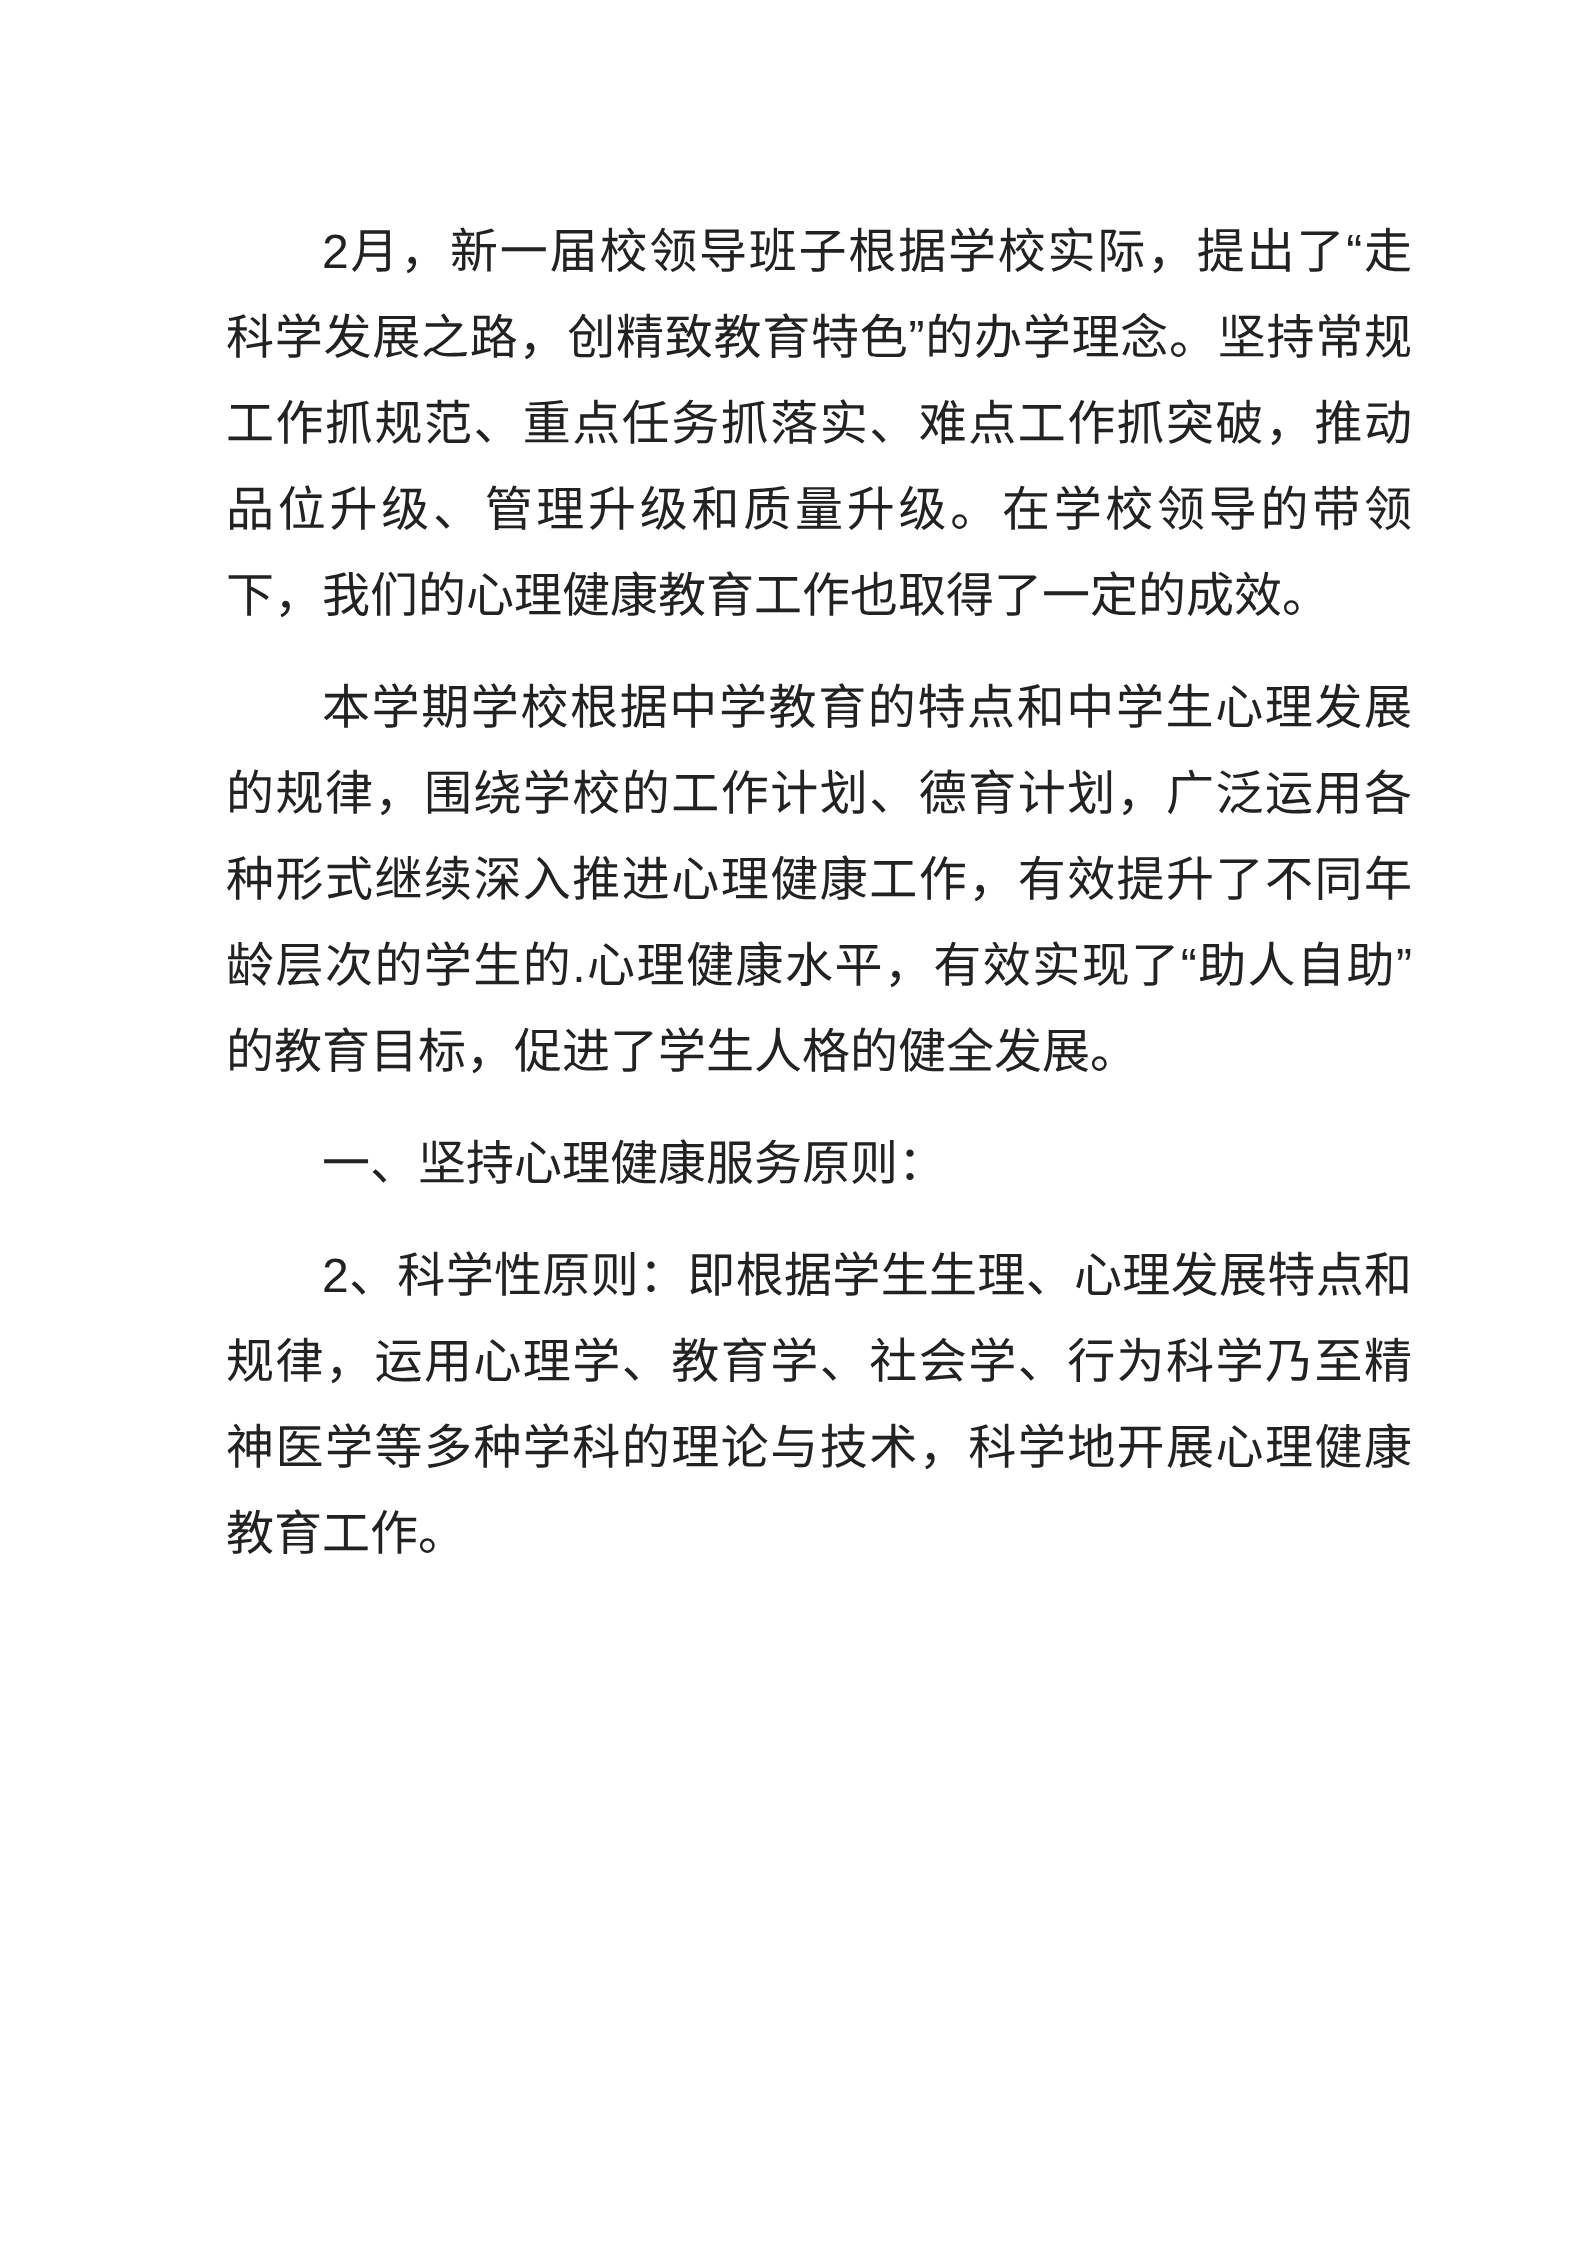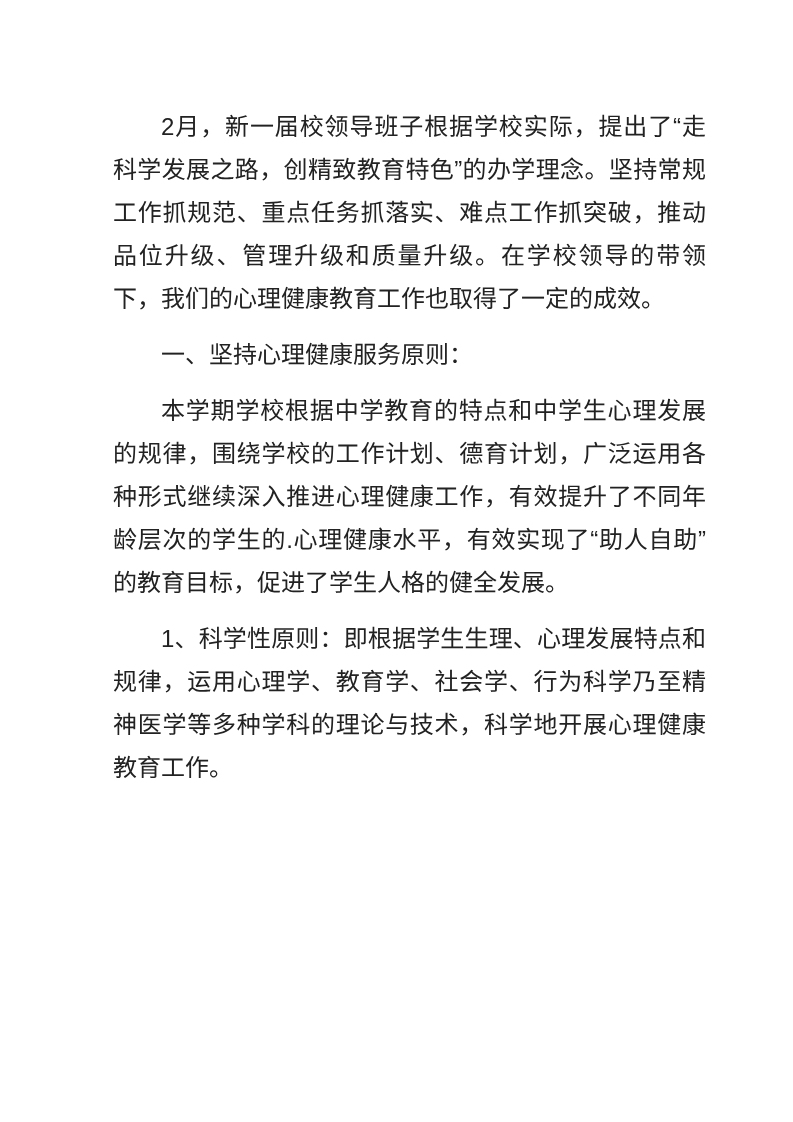--- a/index.html
+++ b/index.html
@@ -31,17 +31,17 @@
     letter-spacing: 0;
     word-break: break-all;
   }
 </style>
 </head>
 <body>
 
 <div class="page">
   <div class="doc-body">
     <p>2月，新一届校领导班子根据学校实际，提出了“走科学发展之路，创精致教育特色”的办学理念。坚持常规工作抓规范、重点任务抓落实、难点工作抓突破，推动品位升级、管理升级和质量升级。在学校领导的带领下，我们的心理健康教育工作也取得了一定的成效。</p>
+    <p>本学期学校根据中学教育的特点和中学生心理发展的规律，围绕学校的工作计划、德育计划，广泛运用各种形式继续深入推进心理健康工作，有效提升了不同年龄层次的学生的.心理健康水平，有效实现了“助人自助”的教育目标，促进了学生人格的健全发展。</p>
     <p>一、坚持心理健康服务原则：</p>
-    <p>本学期学校根据中学教育的特点和中学生心理发展的规律，围绕学校的工作计划、德育计划，广泛运用各种形式继续深入推进心理健康工作，有效提升了不同年龄层次的学生的.心理健康水平，有效实现了“助人自助”的教育目标，促进了学生人格的健全发展。</p>
-    <p>1、科学性原则：即根据学生生理、心理发展特点和规律，运用心理学、教育学、社会学、行为科学乃至精神医学等多种学科的理论与技术，科学地开展心理健康教育工作。</p>
+    <p>2、科学性原则：即根据学生生理、心理发展特点和规律，运用心理学、教育学、社会学、行为科学乃至精神医学等多种学科的理论与技术，科学地开展心理健康教育工作。</p>
   </div>
 </div>
 
 </body></html>

